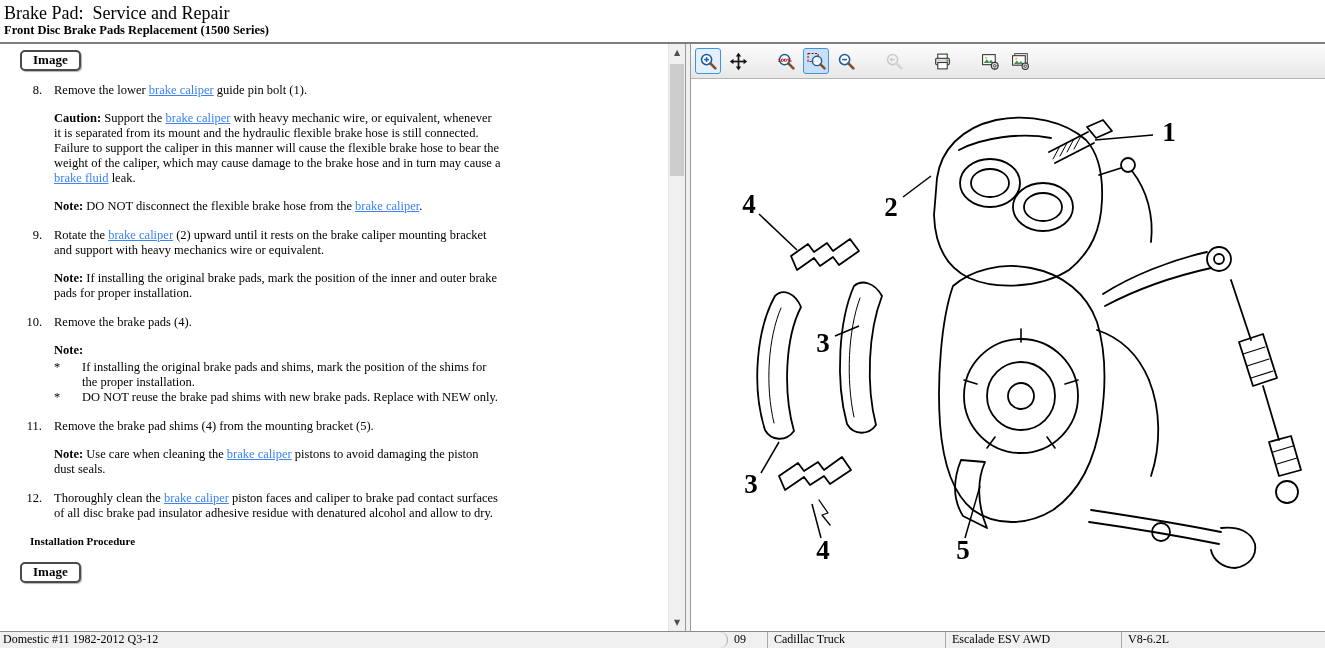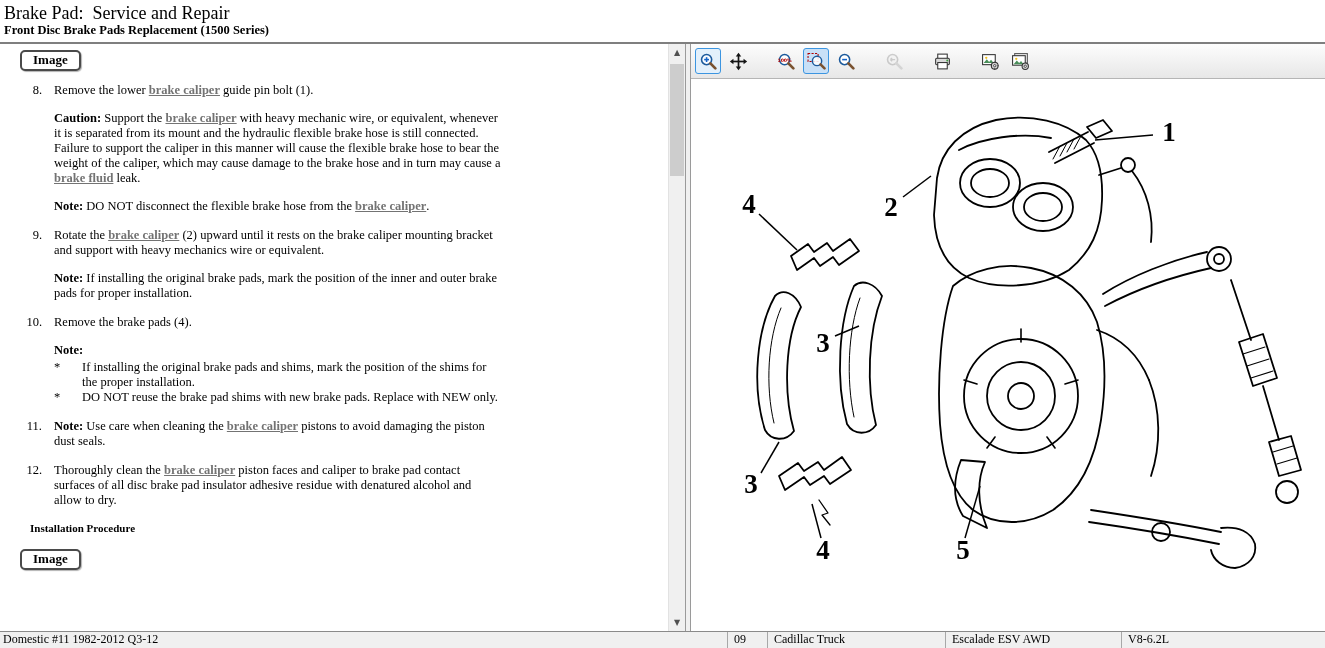--- a/index.html
+++ b/index.html
@@ -22,21 +22,21 @@
                font-size:13px; background:#fff; color:#000; border:2px solid #4a4a4a;
                border-radius:5px; padding:0 11px 1px; margin:2px 0 12px 12px;
                box-shadow:1px 1px 1px rgba(0,0,0,.3); cursor:pointer; }
   .step-row { display:flex; margin-bottom:14px; }
   .step-num { width:34px; flex:none; text-align:right; margin-right:12px; line-height:15px; }
   .step-body { flex:none; max-width:447px; line-height:15px; }
   .para { margin-bottom:13px; }
   .para.tight { margin-bottom:2px; }
   .step-body .para:last-child { margin-bottom:0; }
   .b { font-weight:bold; }
-  a.doc-link { color:#737373; font-weight:bold; text-decoration:underline; cursor:pointer; }
+  a.doc-link { color:#3b82f6; font-weight:normal; text-decoration:underline; cursor:pointer; }
   .bullet { display:flex; line-height:15px; }
   .bullet-m { width:15px; flex:none; }
   .bullet-t { flex:1;margin-left:13px; }
   .install-heading { font-weight:bold; margin:0 0 13px 22px; font-size:11px; }
 
   
   .scrollbar { position:absolute; top:0; right:0; width:17px; height:100%;
                background:#f0f0f0; border-left:1px solid #e2e2e2;
                display:flex; flex-direction:column; }
   .sb-btn { height:17px; flex:none; display:flex; align-items:center; justify-content:center;
@@ -58,21 +58,21 @@
   .tb-btn.disabled { opacity:.45; cursor:default; }
   .tb-gap { width:14px; flex:none; }
   .diagram-area { position:absolute; left:0; top:36px; width:635px; height:551px; background:#fff; }
   .callout-label { font-family:"Liberation Serif",serif; font-size:27px; font-weight:bold; }
 
   
   .statusbar { position:absolute; left:0; top:631px; width:1325px; height:17px;
                background:#f0f0f0; border-top:1px solid #8a8a8a; display:flex;
                font-size:12px; line-height:15px; }
   .sb-cell { border-right:1px solid #a8a8a8; padding:0 6px; white-space:nowrap; overflow:hidden; flex:none; }
-  .sb-cell:first-child { padding-left:3px; }
+  .sb-cell:first-child { padding-left:3px;border-radius:8px; }
   .sb-cell:last-child { flex:1; border-right:none; }
 </style>
 </head>
 <body>
 
 <div class="header">
   <div class="title">Brake Pad:  Service and Repair</div>
   <div class="subtitle">Front Disc Brake Pads Replacement (1500 Series)</div>
 </div>
 
@@ -106,20 +106,21 @@
             </div>
             <div class="bullet">
               <span class="bullet-m">*</span>
               <span class="bullet-t"><span>DO NOT reuse the brake pad shims with new brake pads. Replace with NEW only.</span></span>
             </div>
           </div>
         </div>
         <div class="step-row">
           <div class="step-num">11.</div>
           <div class="step-body">
+            <div class="para"><span>Remove the brake pad shims (4) from the mounting bracket (5).</span></div>
             <div class="para"><span class="b">Note:</span><span>  Use care when cleaning the </span><a class="doc-link" href="#">brake caliper</a><span> pistons to avoid damaging the piston dust seals.</span></div>
           </div>
         </div>
         <div class="step-row">
           <div class="step-num">12.</div>
           <div class="step-body">
             <div class="para"><span>Thoroughly clean the </span><a class="doc-link" href="#">brake caliper</a><span> piston faces and caliper to brake pad contact surfaces of all disc brake pad insulator adhesive residue with denatured alcohol and allow to dry.</span></div>
           </div>
         </div>
       </div>

